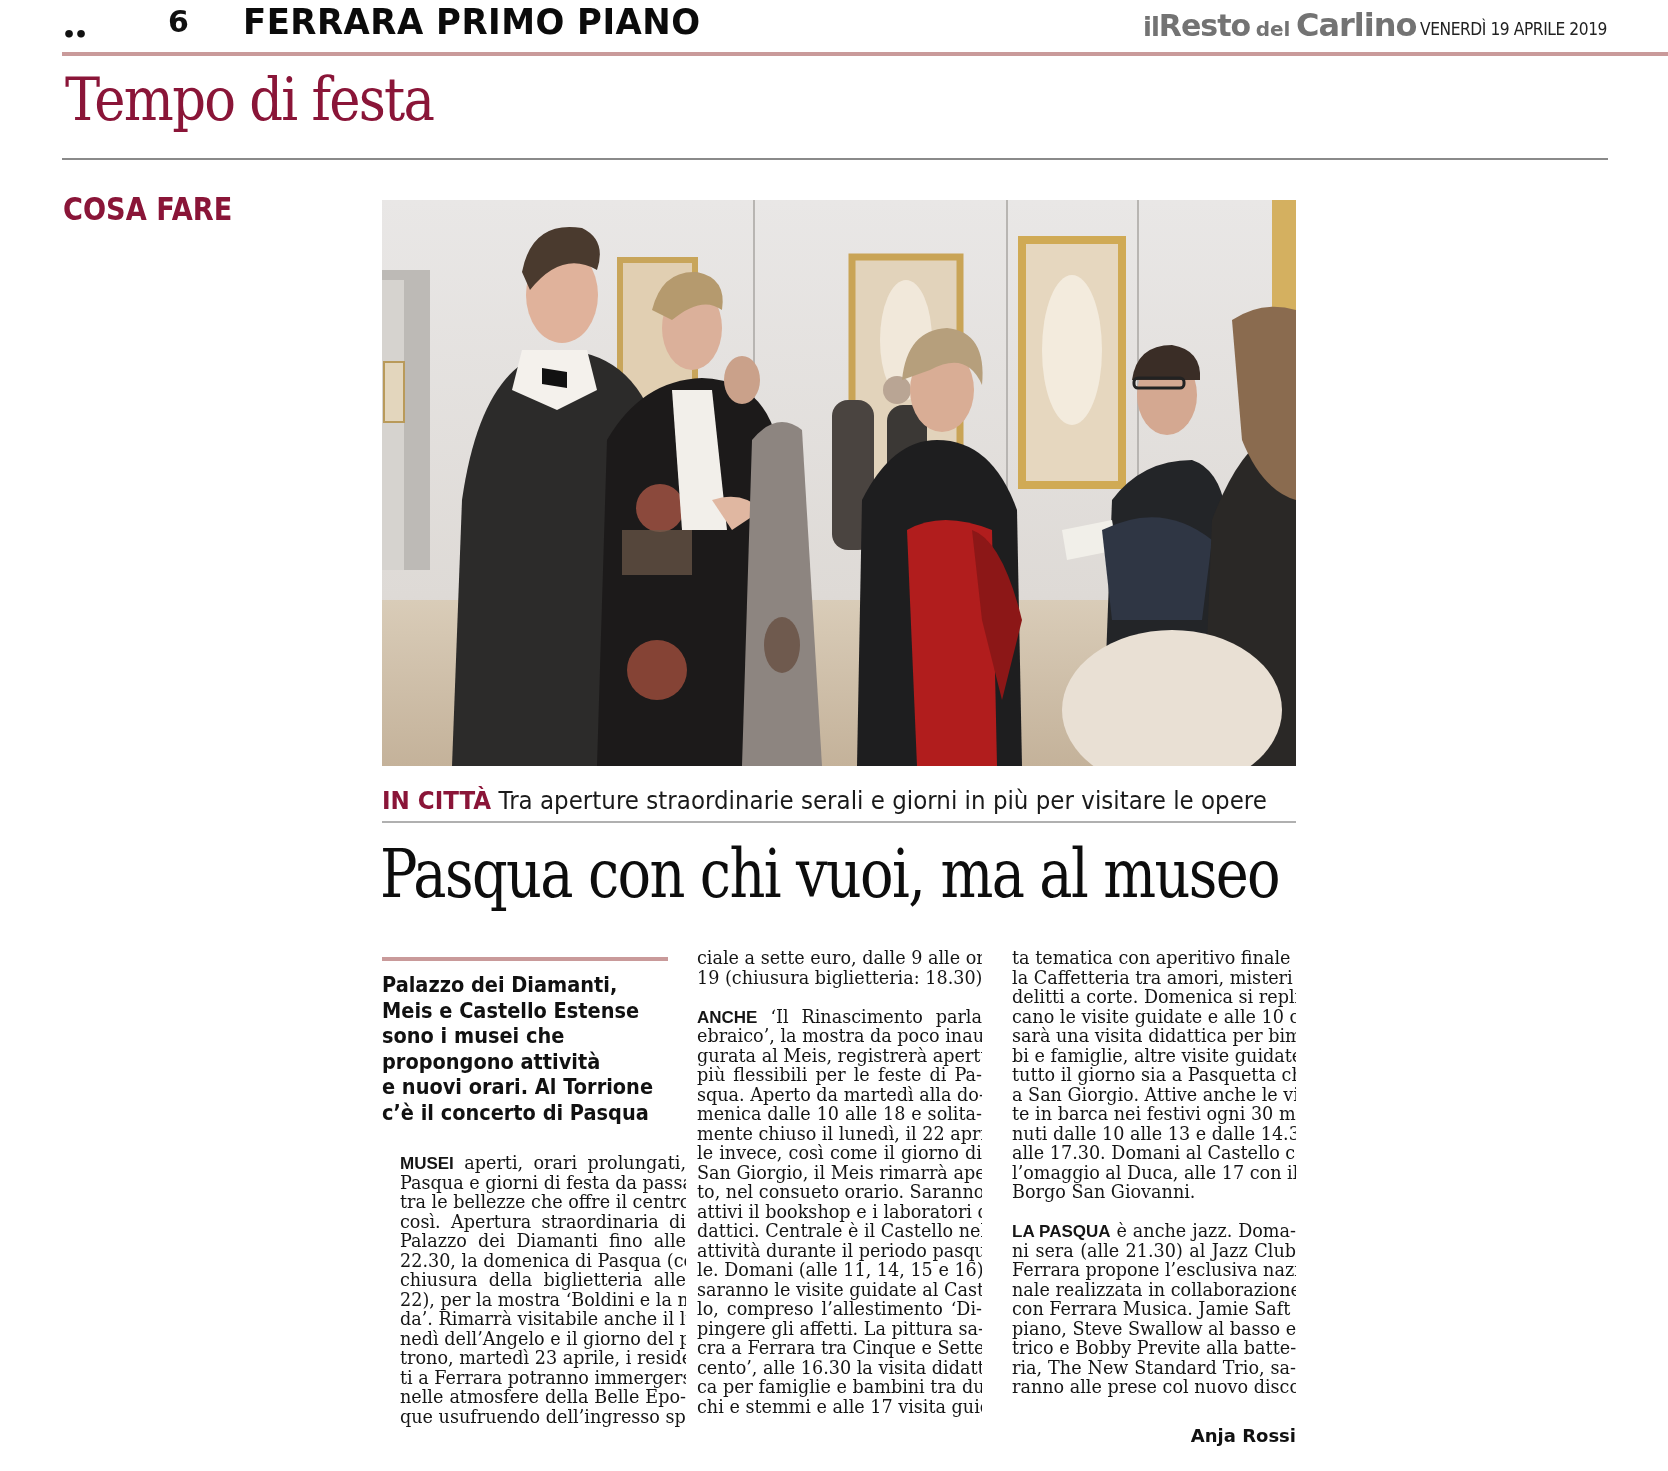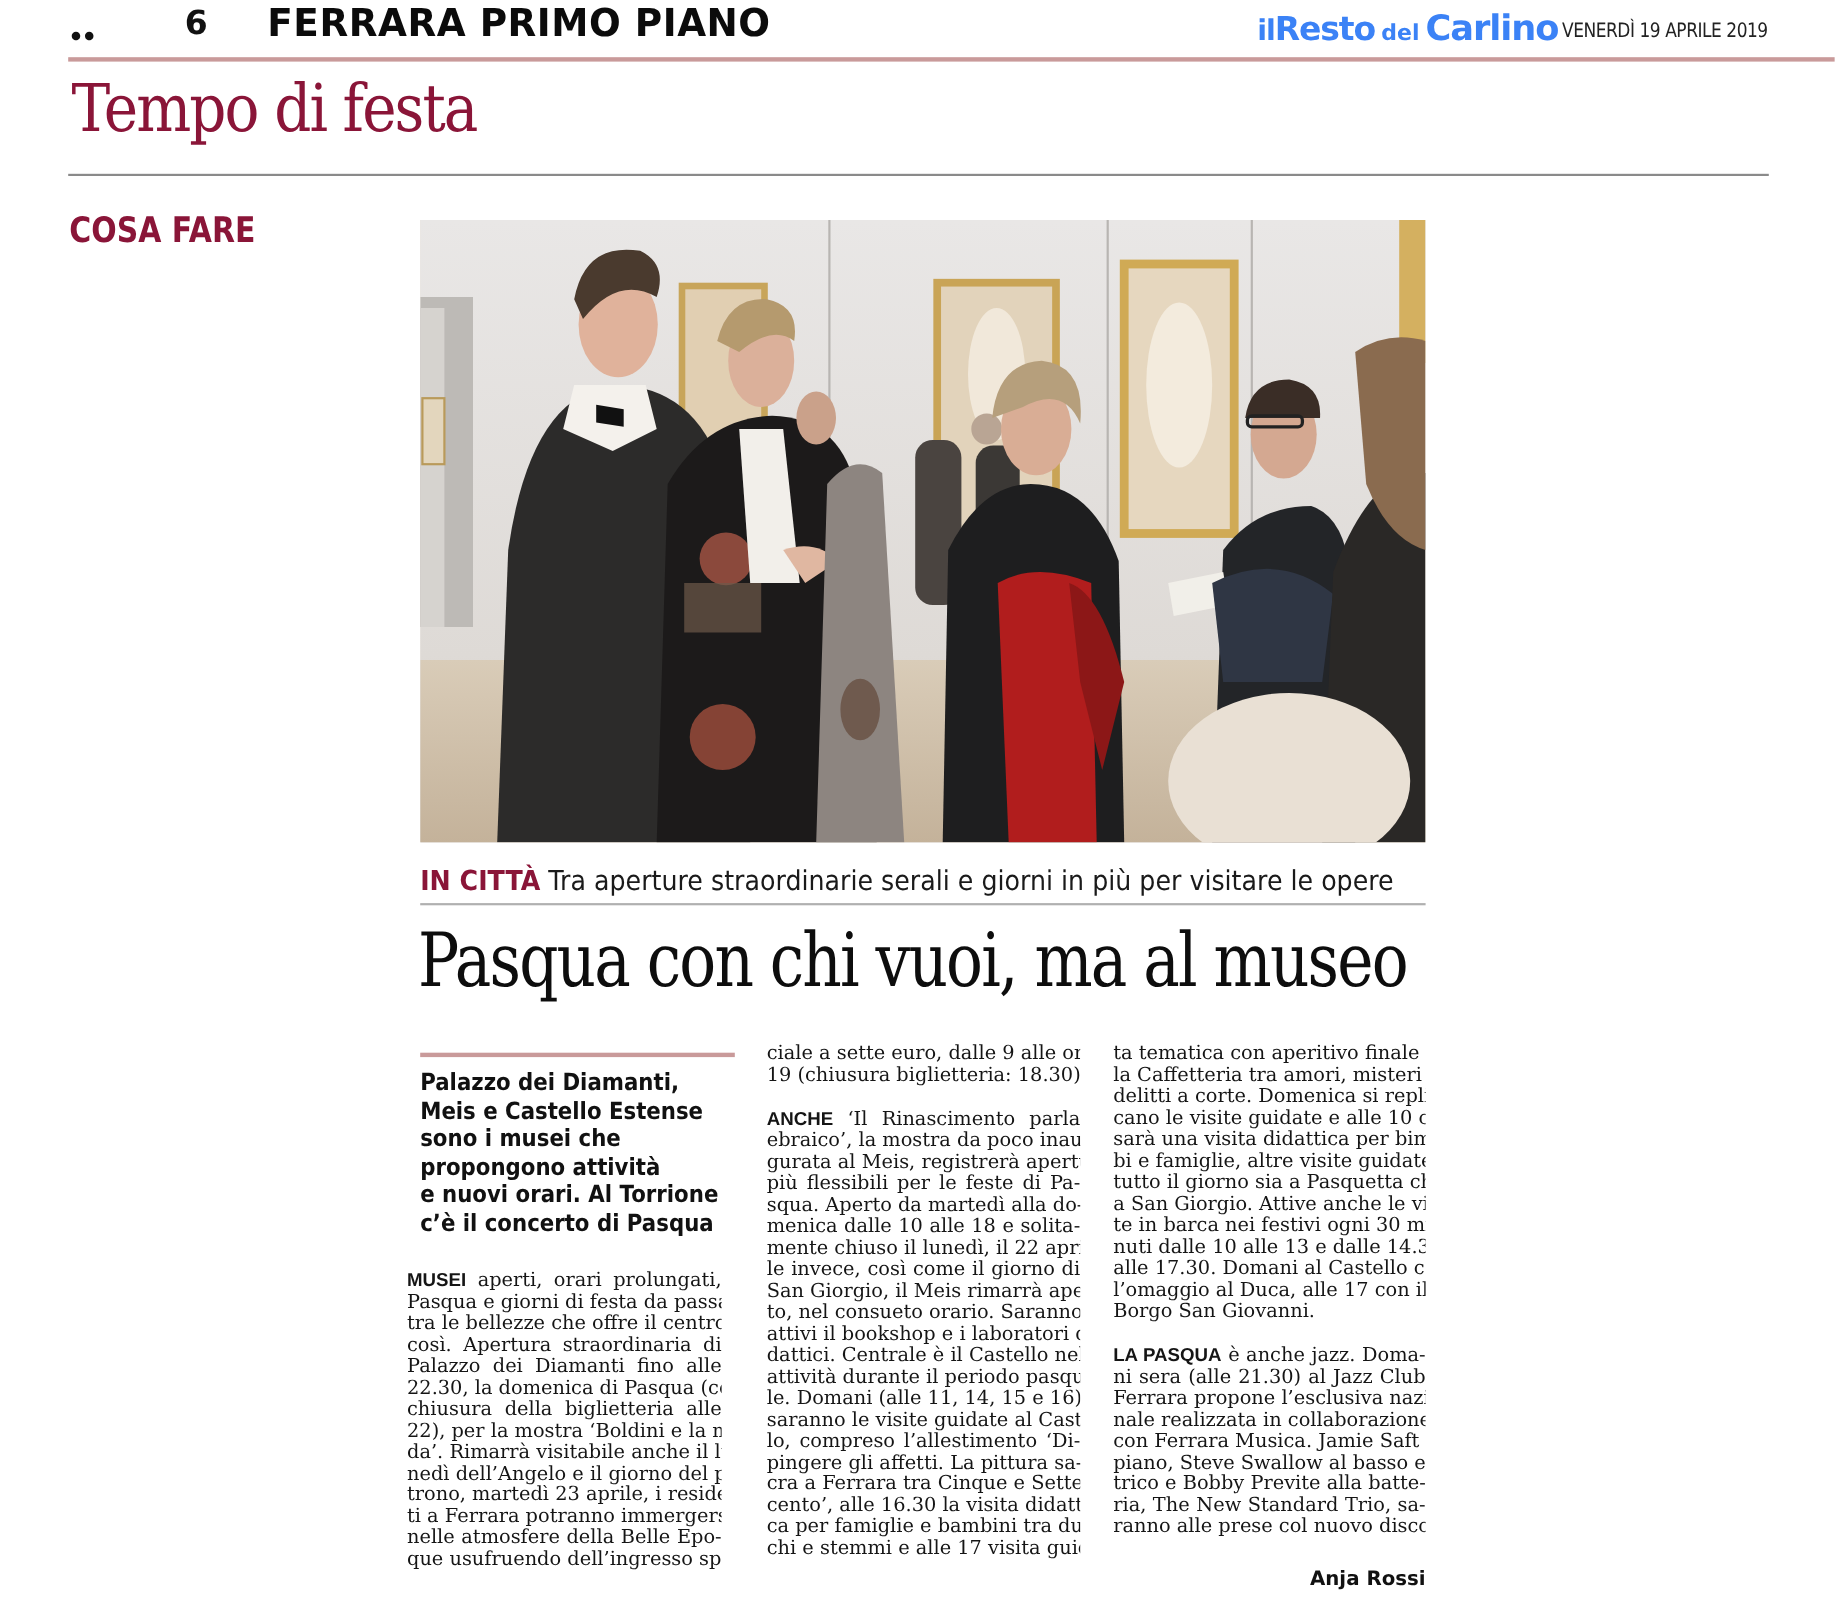--- a/index.html
+++ b/index.html
@@ -4,21 +4,21 @@
 <style>
   html, body { margin: 0; padding: 0; background: #ffffff; }
   body { width: 1668px; height: 1471px; position: relative; overflow: hidden; font-family: "DejaVu Serif", serif; color: #111; }
 
   .abs { position: absolute; }
 
   
   .dots { left: 62px; top: 22px; font-family: "DejaVu Sans", sans-serif; font-weight: bold; font-size: 22px; letter-spacing: -2px; color: #111; }
   .page-num { left: 168px; top: 4px; font-family: "DejaVu Sans", sans-serif; font-weight: bold; font-size: 30px; color: #111; }
   .section-title { left: 243px; top: 2px; font-family: "DejaVu Sans", sans-serif; font-weight: 900; font-size: 35px; letter-spacing: 0.5px; color: #0b0b0b; transform: scaleX(0.97); transform-origin: left; }
-  .masthead { left: 1143px; top: 6px; color: #3b82f6; font-family: "DejaVu Sans", sans-serif; font-weight: bold; white-space: nowrap; }
+  .masthead { left: 1143px; top: 6px; color: #737373; font-family: "DejaVu Sans", sans-serif; font-weight: bold; white-space: nowrap; }
   .masthead .il { font-size: 26px; letter-spacing: -1px; }
   .masthead .resto { font-size: 30px; letter-spacing: -1px; }
   .masthead .del { font-size: 20px; }
   .masthead .carlino { font-size: 32px; letter-spacing: -1px; }
   .date { left: 1420px; top: 18px; font-family: "DejaVu Sans", sans-serif; font-size: 18px; color: #222; letter-spacing: -0.5px; transform: scaleX(0.86); transform-origin: left; white-space: nowrap; }
 
   .rule-top { left: 62px; top: 52px; width: 1606px; height: 4px; background: #c99a9a; }
   .rule-mid { left: 62px; top: 158px; width: 1546px; height: 2px; background: #8a8a8a; }
 
   .kicker-head { left: 65px; top: 64px; font-family: "DejaVu Serif", serif; font-size: 60px; color: #8a1538; letter-spacing: -2px; transform: scaleX(0.88); transform-origin: left; white-space: nowrap; }
@@ -41,21 +41,21 @@
   .summary { left: 382px; top: 972px; width: 300px; font-family: "DejaVu Sans", sans-serif; font-weight: bold; font-size: 21.5px; line-height: 25.5px; color: #111; transform: scaleX(0.9); transform-origin: left; }
   .summary div { white-space: nowrap; }
 
   
   .col { font-family: "DejaVu Serif", serif; font-size: 17.6px; line-height: 19.5px; color: #151515; }
   .col .ln { white-space: nowrap; display: block; text-align: justify; text-align-last: justify; overflow: hidden; }
   .col .ln.last { text-align-last: left; }
   .col .lead { font-family: Liberation Sans, sans-serif; font-weight: bold; font-size: 17px; }
   .col .gap { height: 19.5px; }
 
-  .col1 { left: 370px; top: 1154px; width: 286px; }
+  .col1 { left: 400px; top: 1154px; width: 286px; }
   .col2 { left: 697px; top: 949px; width: 285px; }
   .col3 { left: 1012px; top: 949px; width: 284px; }
 
   .byline { left: 1100px; top: 1425px; width: 196px; text-align: right; font-family: "DejaVu Sans", sans-serif; font-weight: bold; font-size: 18px; color: #111; }
 </style>
 </head>
 <body>
 
 <div class="abs dots">••</div>
 <div class="abs page-num">6</div>

